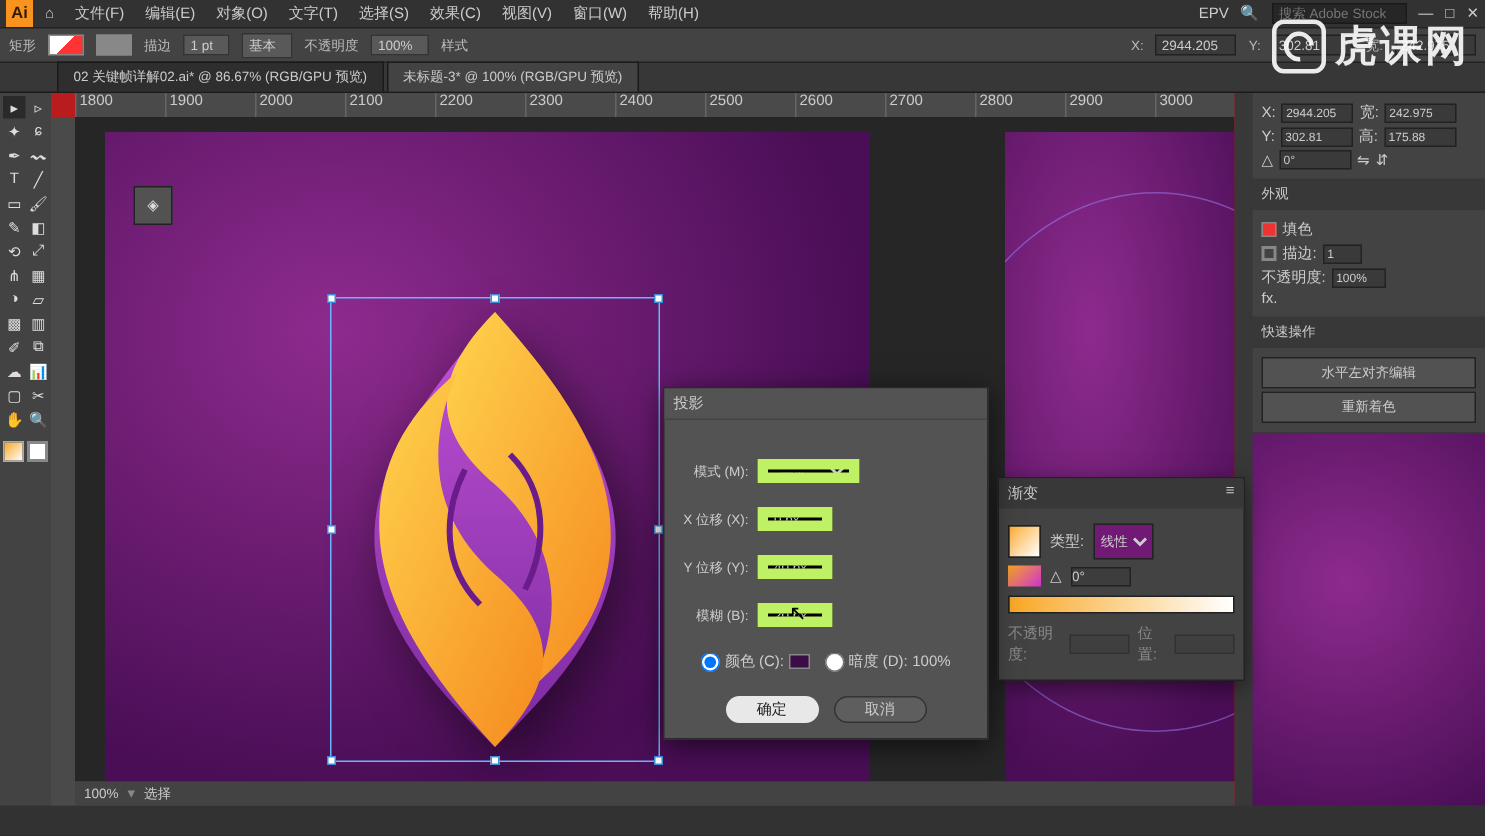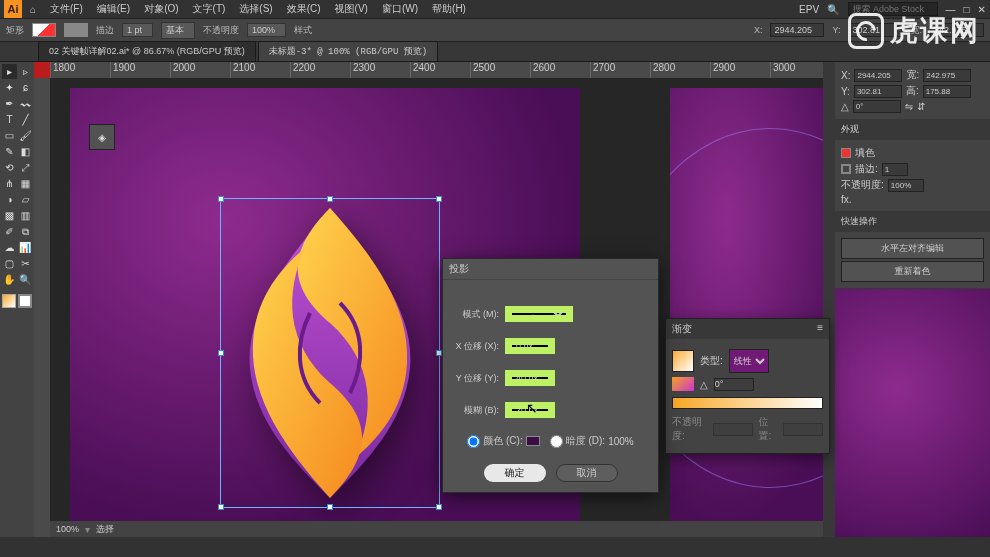--- a/index.html
+++ b/index.html
@@ -10,21 +10,21 @@
 .menubar .mitem{padding:2px 6px;cursor:default;}
 .menubar .right{margin-left:auto;display:flex;align-items:center;gap:8px;padding-left:44px;}
 .menubar input{background:#262626;border:1px solid #1a1a1a;color:#999;height:14px;width:90px;padding:0 4px;font-size:9px;}
 .optionbar{height:24px;background:#434343;display:flex;align-items:center;padding:0 6px;gap:8px;border-top:1px solid #222;border-bottom:1px solid #222;}
 .optionbar .lbl{font-size:9px;color:#bbb;}
 .optionbar .swatch{width:24px;height:14px;background:#fff;border:1px solid #888;}
 .optionbar .dd{background:#595959;border:1px solid #333;padding:1px 10px 1px 4px;font-size:9px;}
 .optionbar .txt{background:#3a3a3a;border:1px solid #222;width:54px;height:14px;font-size:9px;padding:0 3px;color:#ccc;}
 .tabbar{height:20px;background:#373737;display:flex;align-items:flex-end;padding-left:38px;border-bottom:1px solid #1a1a1a;}
 .tab{padding:3px 10px;background:#2e2e2e;border:1px solid #1a1a1a;border-bottom:none;font-size:9px;margin-right:2px;}
-.tab.active{background:#434343;font-family:Liberation Mono, monospace;}
+.tab.active{background:#434343;}
 .main{display:flex;height:475px;}
 .toolbar{width:34px;background:#434343;display:grid;grid-template-columns:1fr 1fr;align-content:start;gap:1px;padding:2px;}
 .tool{width:15px;height:15px;display:flex;align-items:center;justify-content:center;font-size:10px;color:#ddd;cursor:default;}
 .tool.sel{background:#2a2a2a;}
 .toolbar .fill{grid-column:1/3;display:flex;gap:2px;margin-top:6px;}
 .toolbar .fillsw{width:14px;height:14px;border:1px solid #aaa;}
 .docarea{flex:1;background:#b91c1c;position:relative;overflow:hidden;}
 .ruler-h{position:absolute;top:0;left:16px;right:0;height:16px;background:#4a4a4a;font-size:7px;color:#999;display:flex;}
 .ruler-h span{flex:none;width:60px;border-left:1px solid #666;padding-left:2px;}
 .ruler-v{position:absolute;top:16px;left:0;width:16px;bottom:0;background:#4a4a4a;}

